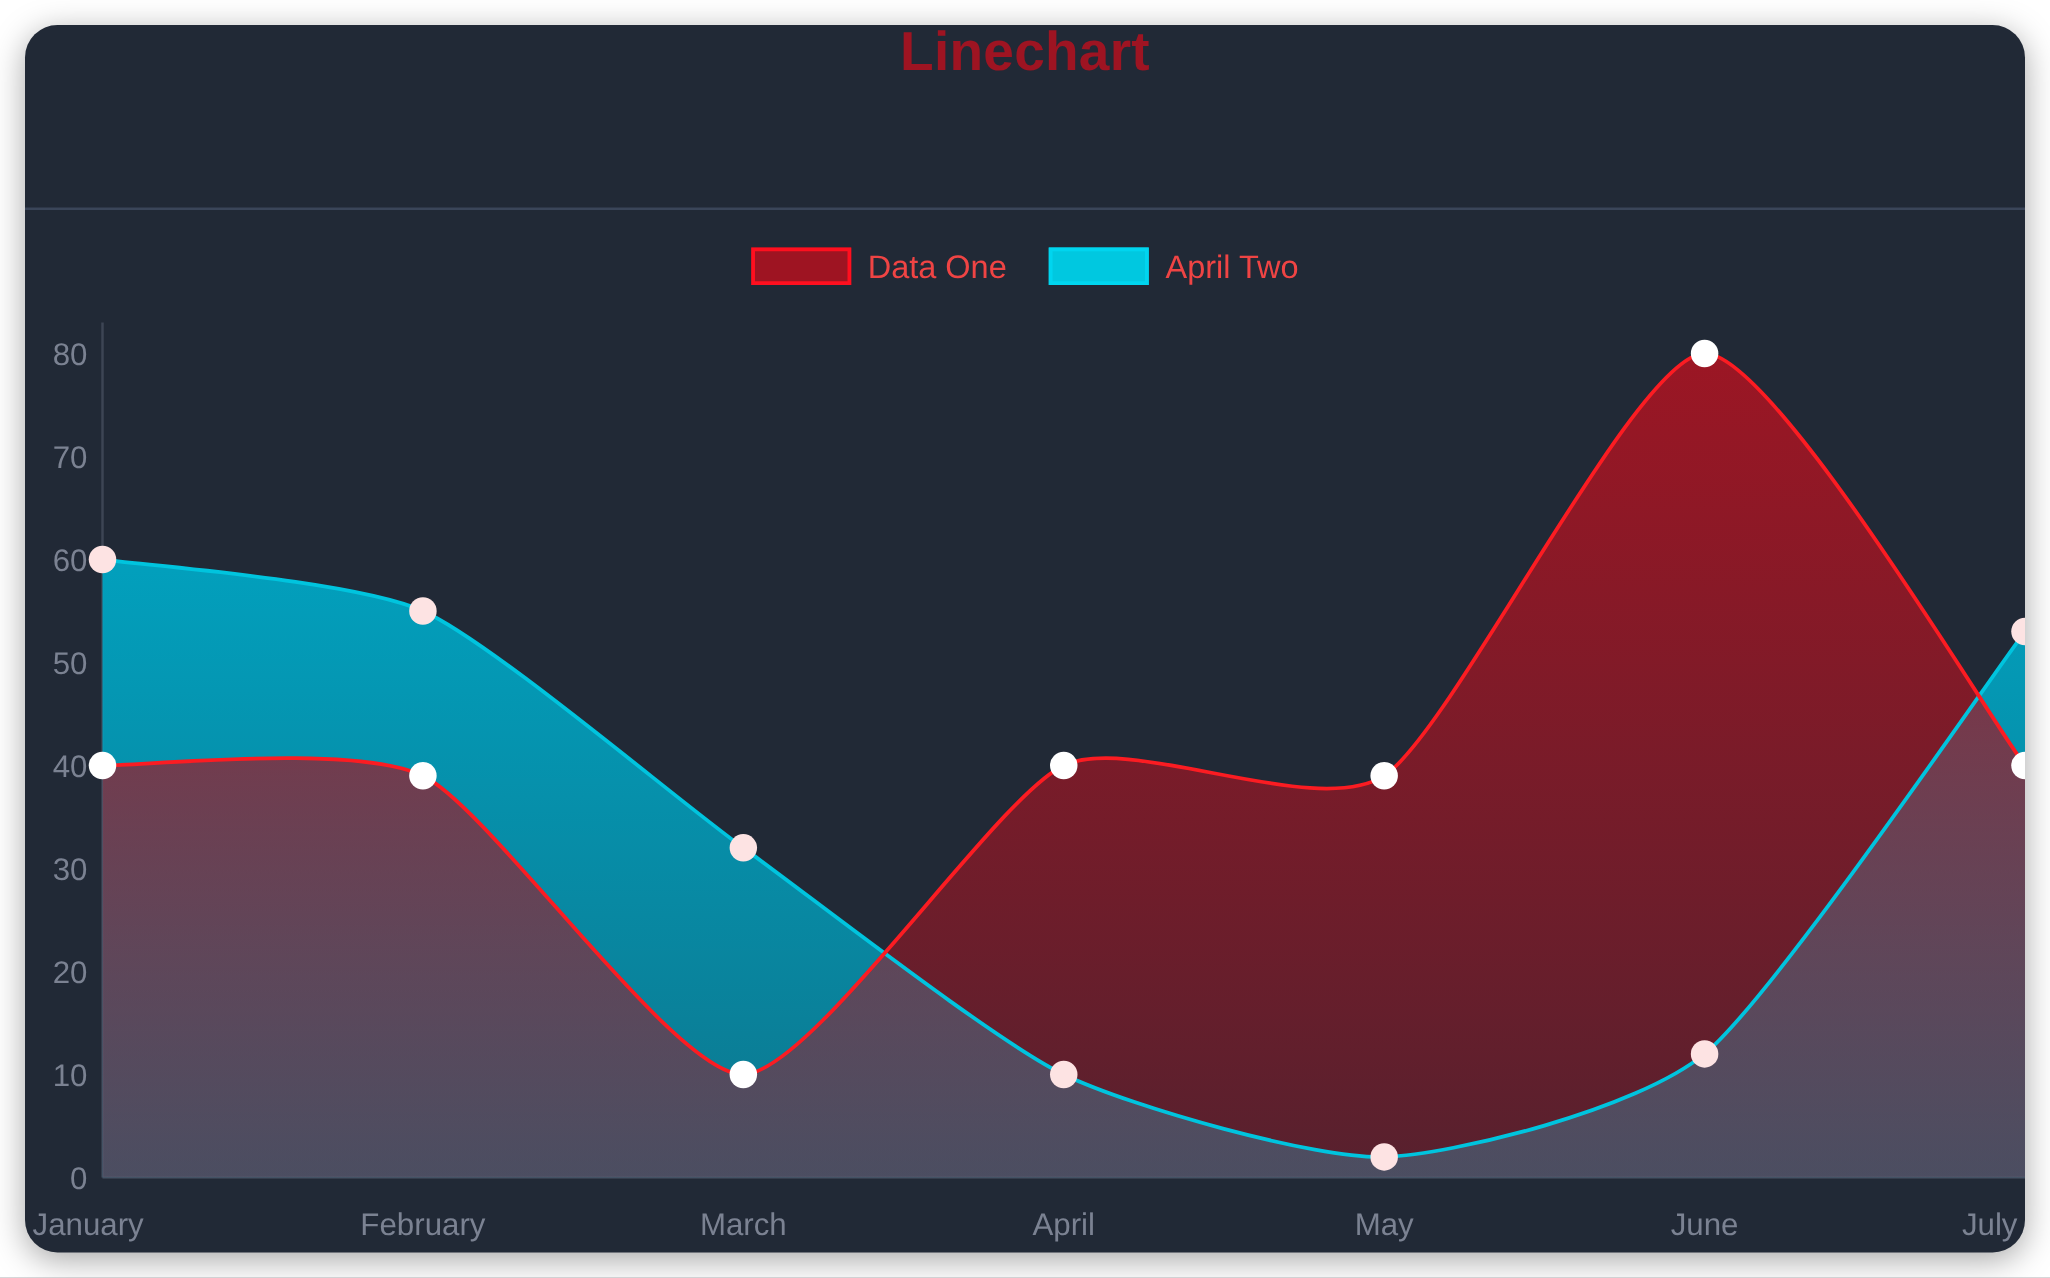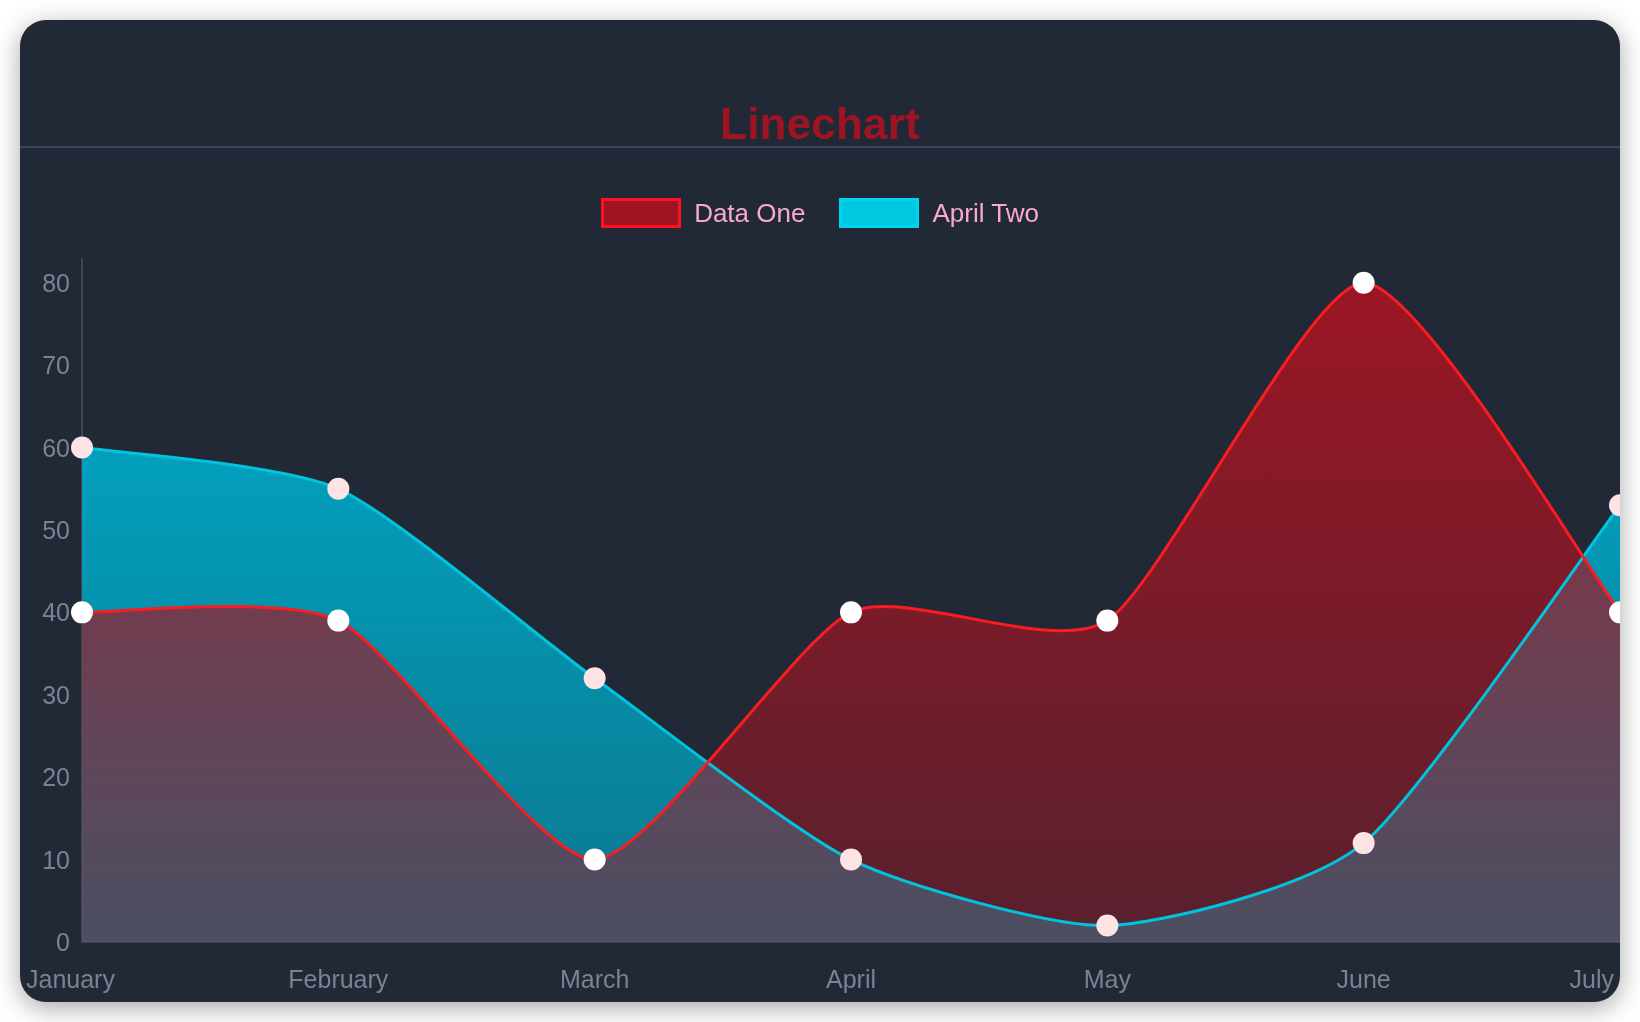--- a/index.html
+++ b/index.html
@@ -31,23 +31,23 @@
     box-shadow: 0 6px 26px rgba(0,0,0,0.35);
     overflow: hidden;
   }
 
   
   #card-header {
     position: absolute;
     left: 0;
     top: 0;
     width: 100%;
-    height: 128px;
+    height: 148px;
     display: flex;
-    align-items: flex-end;
+    align-items: flex-start;
     justify-content: center;
     border-bottom: 2px solid #3a4559;
     box-sizing: border-box;
   }
 
   #chart-title {
     font-size: 44px;
     font-weight: bold;
     color: #9e1422;
     letter-spacing: 0.2px;
@@ -73,21 +73,21 @@
   }
 
   .legend-swatch {
     width: 80px;
     height: 30px;
     box-sizing: border-box;
   }
 
   .legend-label {
     font-size: 26px;
-    color: #f9a8d4;
+    color: #ef4444;
     line-height: 1;
   }
 
   
   #plot-area {
     position: absolute;
     left: 0;
     top: 128px;
     width: 1600px;
     height: 854px;

